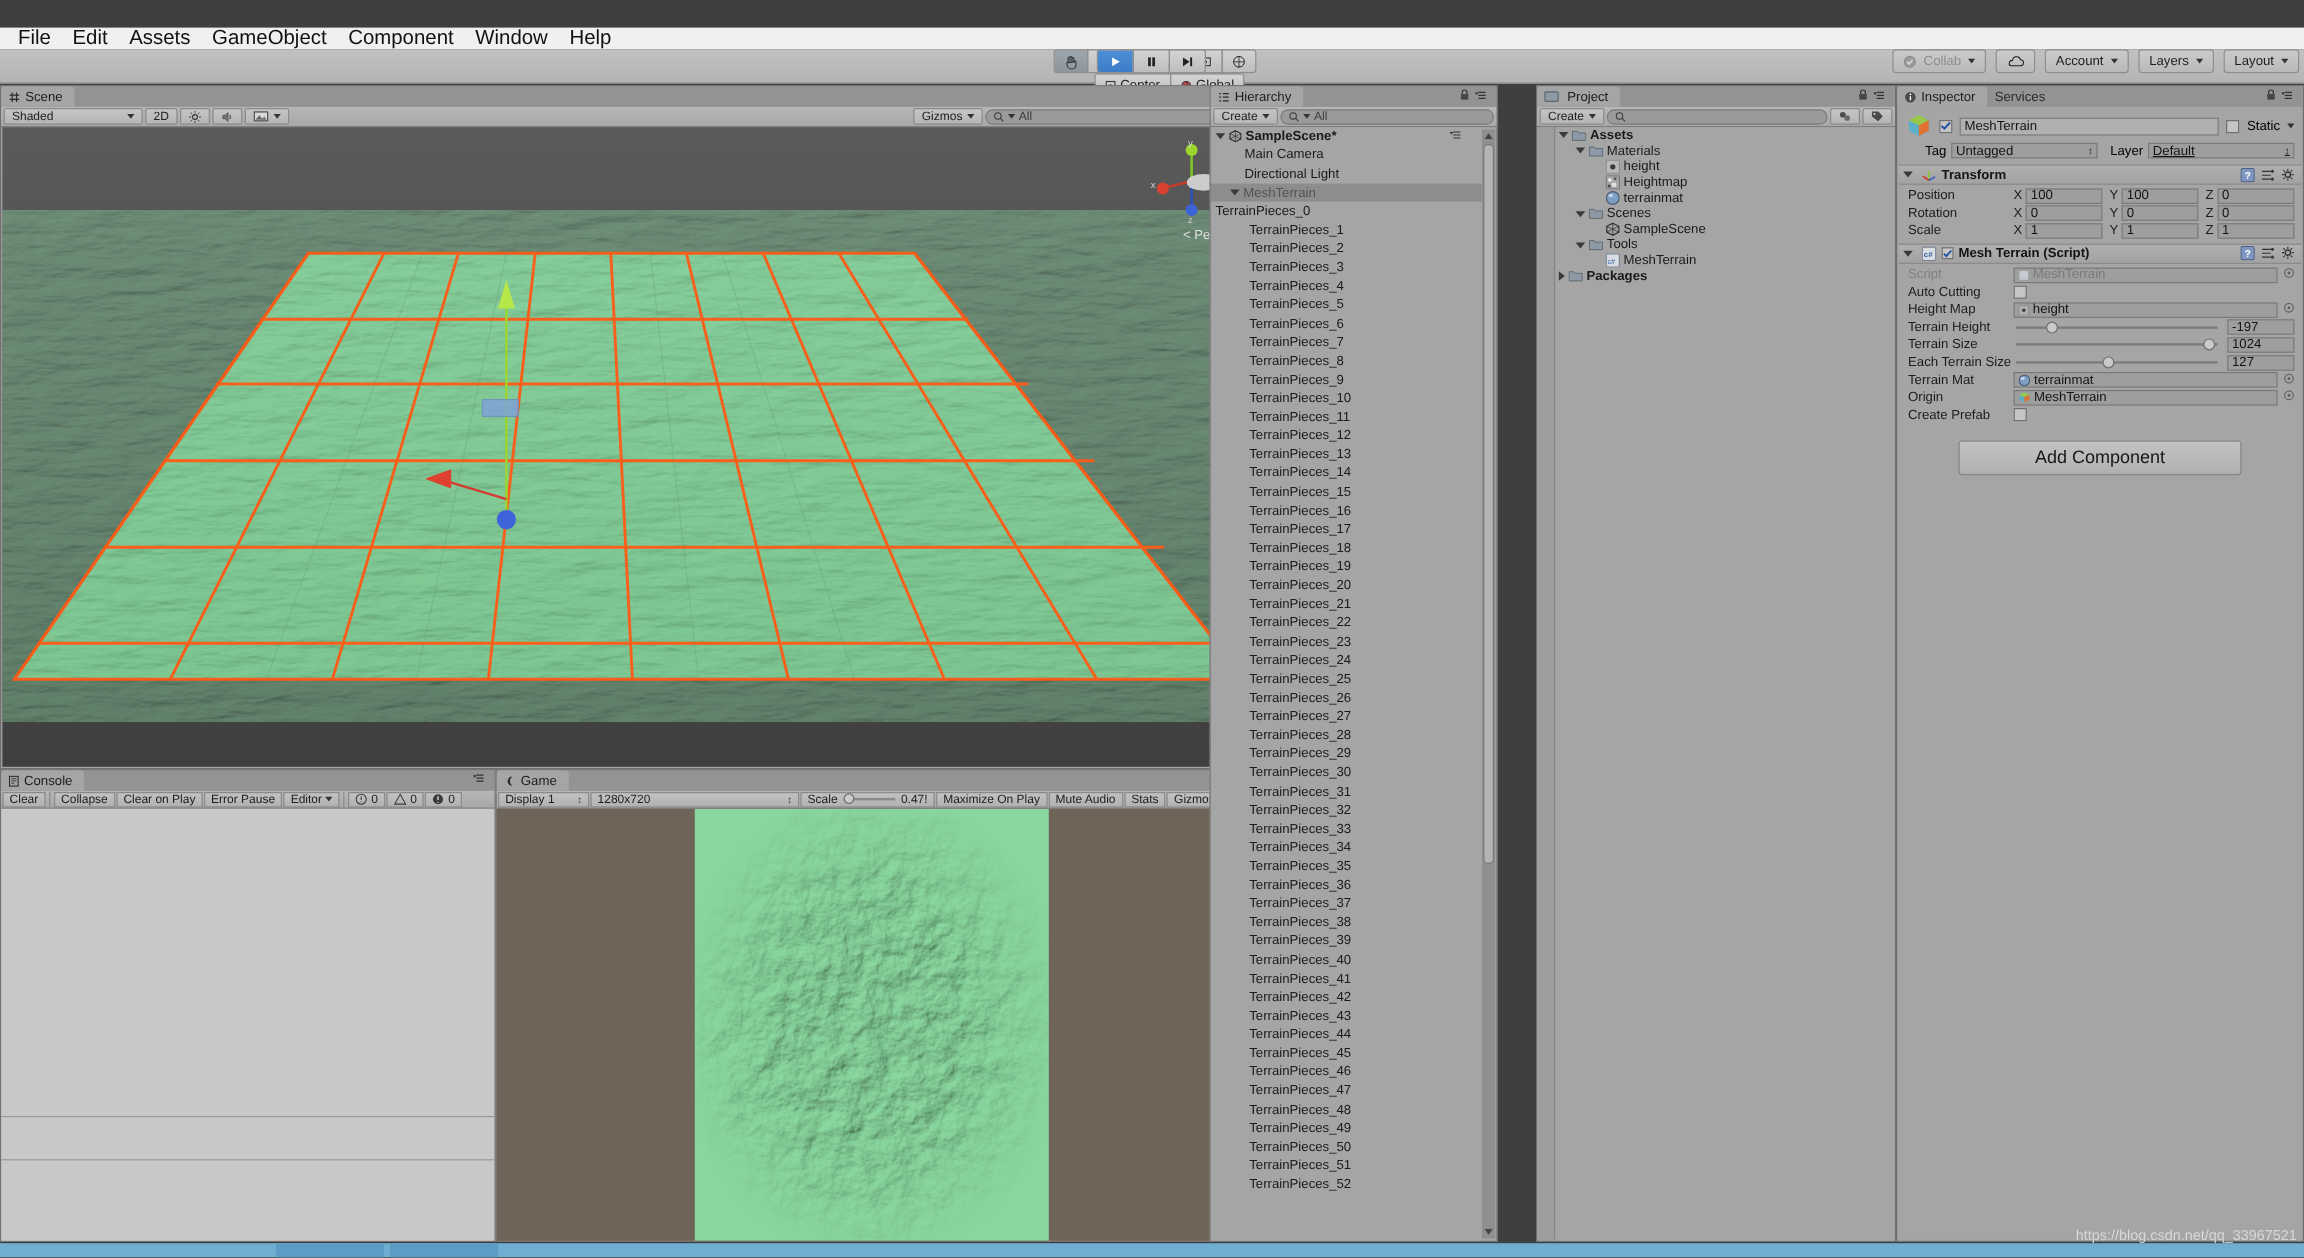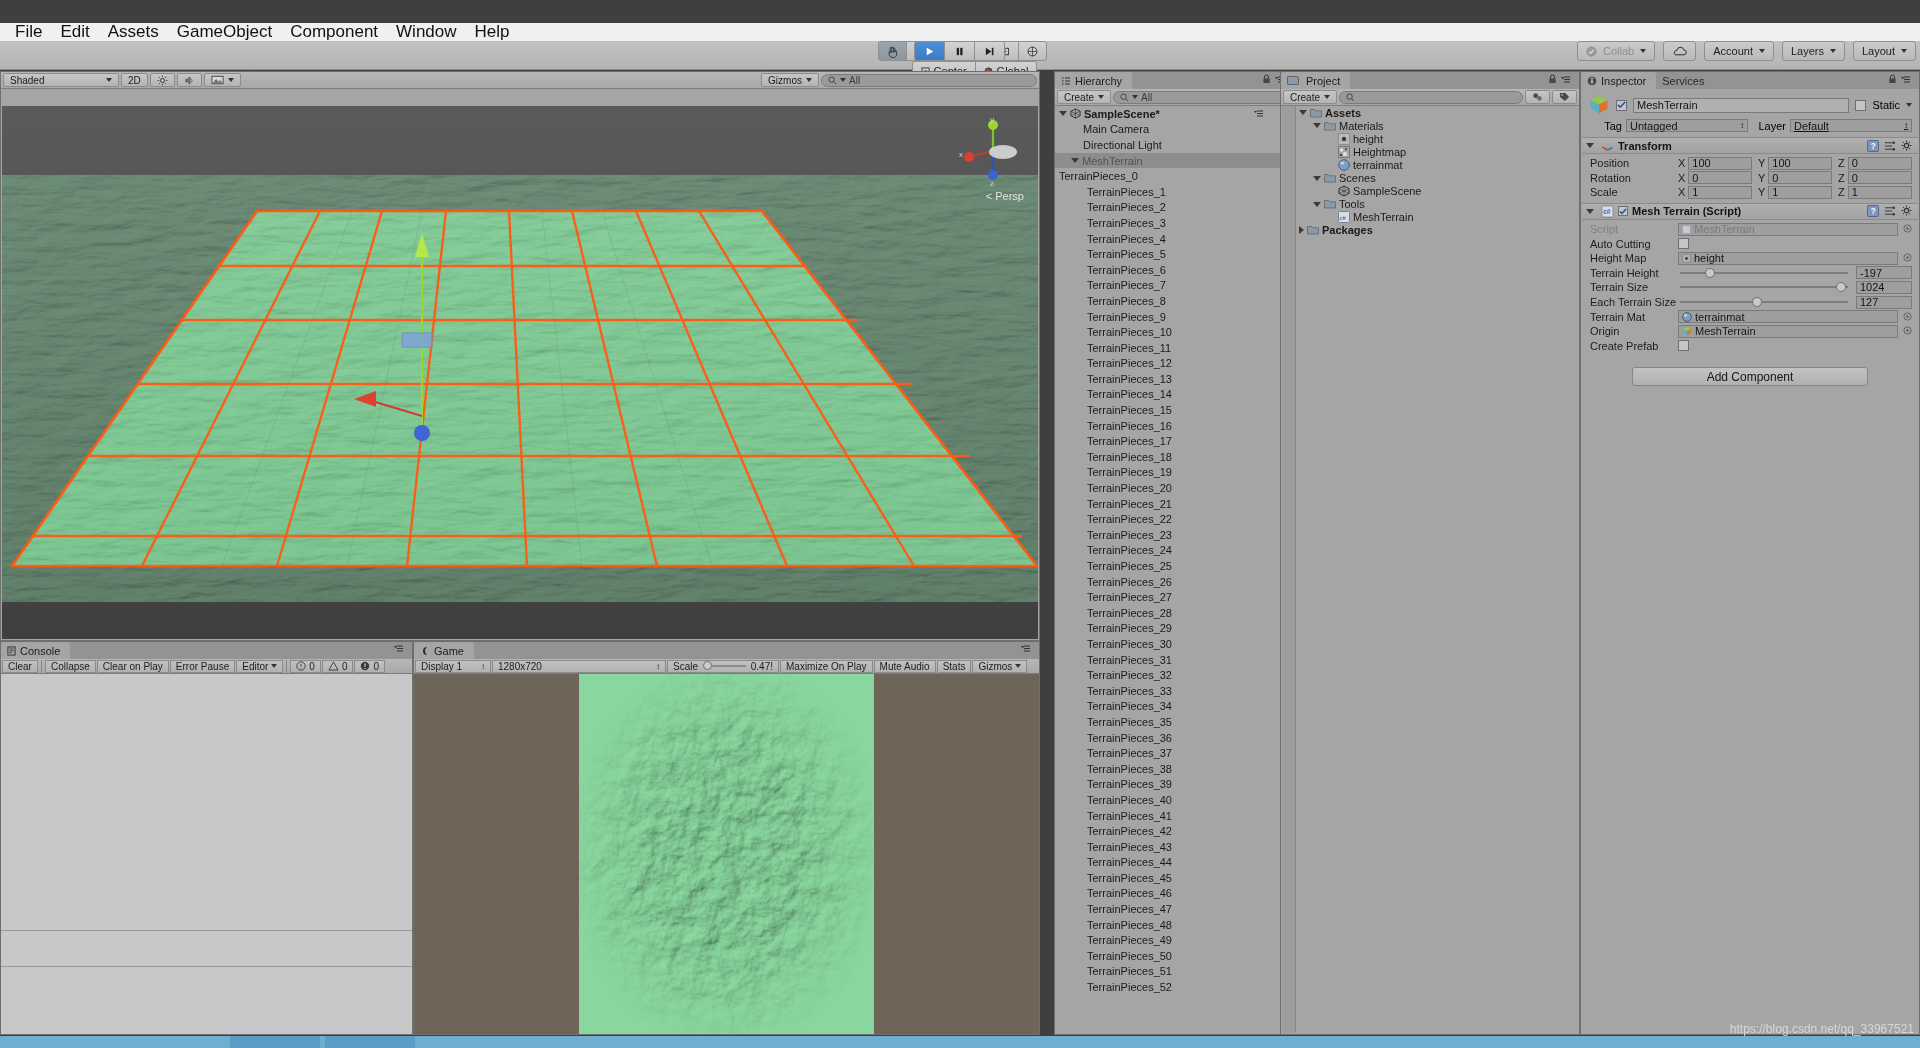--- a/index.html
+++ b/index.html
@@ -112,24 +112,24 @@
      display:flex; align-items:center; gap:4px; padding-left:4px;
      font-size:11px; font-weight:bold; color:#141414; }
   .chk { width:11px;height:11px;background:#c5c5c5;border:1px solid #6e6e6e;
      display:flex;align-items:center;justify-content:center;flex:none;}
   .slidertrack { flex:1; height:2px; background:#7d7d7d; position:relative;
      margin:0 8px 0 2px;}
   .sliderknob { position:absolute; top:-4px; width:10px;height:10px;border-radius:50%;
      background:#c9c9c9;border:1px solid #6e6e6e;}
   .numfield { width:56px; height:13px; background:#9e9e9e; border:1px solid #7a7a7a;
      font-size:11px; color:#141414; padding:0 3px; display:flex; align-items:center;}
-  .addcomp { margin:14px auto 0; width:236px; height:19px;
+  .addcomp { margin:14px auto 0; width:236px; height:29px;
      background:linear-gradient(#c3c3c3,#b0b0b0); border:1px solid #868686;
      border-radius:3px; display:flex; align-items:center; justify-content:center;
-     font-size:12px; color:#161616;}
+     font-size:15px; color:#161616;}
 
   
   .sceneview { position:absolute; overflow:hidden; }
   .gizmoaxis { position:absolute; right:10px; top:10px; width:70px; height:70px; }
   .perspLbl { position:absolute; right:14px; top:84px; font-size:11px; color:#e2e2e2; }
 
   
   .ctoolbar { height:15px; background:linear-gradient(#b7b7b7,#a8a8a8);
      border-bottom:1px solid #7d7d7d; display:flex; align-items:center; padding:0 1px; gap:1px;}
   .cbtn { height:13px; padding:0 5px; font-size:10px; color:#1c1c1c;
@@ -256,20 +256,38 @@
         <span class="caret"></span>
       </div>
       <div class="rbtn">
         <span>Layout</span>
         <span class="caret"></span>
       </div>
     </div>
   </div>
 
   <div class="panel" style="left:0;top:71px;width:1040px;height:570px;">
+    <div class="ptabs">
+      <div class="ptab">
+        <svg width="10" height="10" viewBox="0 0 10 10">
+            <path d="M1 3.2h8M1 6.8h8M3.2 1v8M6.8 1v8" stroke="#2b2b2b" stroke-width="1"></path>
+          </svg>
+        <span>Scene</span>
+      </div>
+      <div class="plock">
+        <svg width="9" height="10" viewBox="0 0 9 10">
+            <path d="M2.5 4.5V3a2 2 0 014 0v1.5" fill="none" stroke="#333"></path>
+            <rect x="1.4" y="4.4" width="6.2" height="4.6" fill="#474747"></rect>
+          </svg>
+        <svg width="14" height="9" viewBox="0 0 14 9">
+            <path d="M1 2h4M1 4.5h4M1 7h4" stroke="#333"></path>
+            <path d="M7.5 2l2 2.6 2-2.6z" fill="#333"></path>
+          </svg>
+      </div>
+    </div>
     <div class="ptoolbar">
       <div class="ubtn" style="width:116px;justify-content:space-between;">
         <span>Shaded</span>
         <span class="caret"></span>
       </div>
       <div class="ubtn">
         <span>2D</span>
       </div>
       <div class="ubtn">
         <svg width="11" height="11" viewBox="0 0 12 12">
@@ -495,21 +513,21 @@
           <mask id="m1">
               <rect x="165" y="0" width="295" height="360" fill="url(#fade)"></rect>
             </mask>
         </defs>
         <rect x="165" y="0" width="295" height="360" fill="#8ad69f"></rect>
         <rect x="165" y="0" width="295" height="360" filter="url(#gshade)" mask="url(#m1)" opacity="0.9"></rect>
       </svg>
     </div>
   </div>
 
-  <div class="panel" style="left:1054px;top:71px;width:240px;height:964px;">
+  <div class="panel" style="left:1008px;top:71px;width:240px;height:964px;">
     <div class="ptabs">
       <div class="ptab">
         <svg width="10" height="10" viewBox="0 0 10 10">
             <path d="M1 2h1.6M1 5h1.6M1 8h1.6M4 2h5M4 5h5M4 8h5" stroke="#2b2b2b" stroke-width="1"></path>
           </svg>
         <span>Hierarchy</span>
       </div>
       <div class="plock">
         <svg width="9" height="10" viewBox="0 0 9 10">
             <path d="M2.5 4.5V3a2 2 0 014 0v1.5" fill="none" stroke="#333"></path>

